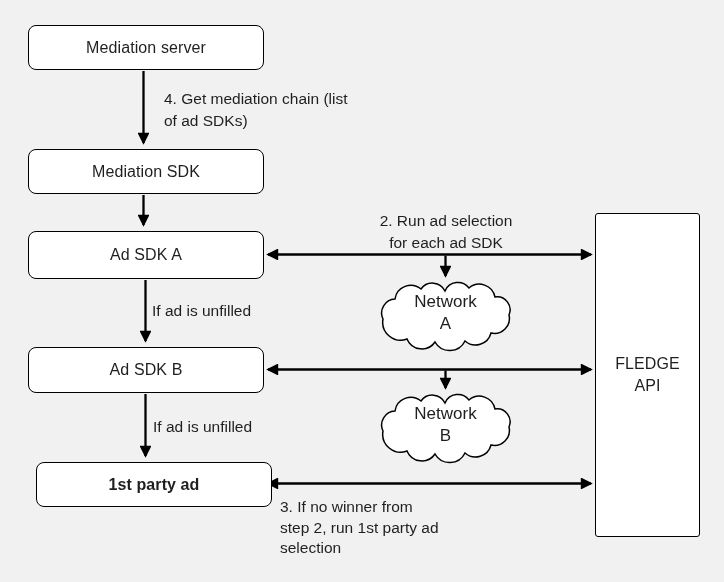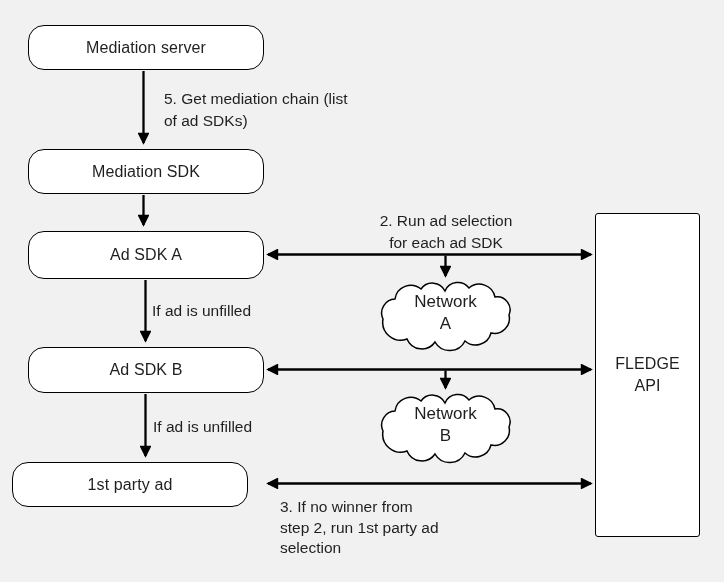--- a/index.html
+++ b/index.html
@@ -17,35 +17,35 @@
   }
   .layer {
     position: absolute;
     left: 0; top: 0;
   }
   .node {
     position: absolute;
     box-sizing: border-box;
     background: #ffffff;
     border: 1.5px solid #000000;
-    border-radius: 16px;
+    border-radius: 8px;
     display: flex;
     align-items: center;
     justify-content: center;
     font-size: 16px;
     letter-spacing: 0.1px;
     text-align: center;
     white-space: pre-line;
     line-height: 22px;
   }
   .node-mediation-server { left: 28px; top: 25px;  width: 236px; height: 45px; }
   .node-mediation-sdk    { left: 28px; top: 149px; width: 236px; height: 45px; }
   .node-ad-sdk-a         { left: 28px; top: 231px; width: 236px; height: 48px; }
   .node-ad-sdk-b         { left: 28px; top: 347px; width: 236px; height: 46px; }
-  .node-first-party-ad   { left: 12px; top: 462px; width: 236px; height: 45px; }
+  .node-first-party-ad   { left: 36px; top: 462px; width: 236px; height: 45px; font-weight: bold; }
   .node-fledge-api       { left: 595px; top: 213px; width: 105px; height: 324px; border-radius: 3px; }
 
   .annotation {
     position: absolute;
     font-size: 15.5px;
     line-height: 22px;
     white-space: pre-line;
     color: #1f1f1f;
   }
   .label-step1 { left: 164px; top: 88px; }
@@ -107,21 +107,21 @@
   <div class="node node-ad-sdk-b">Ad SDK B</div>
   <div class="node node-first-party-ad">1st party ad</div>
   <div class="node node-fledge-api">FLEDGE
 API</div>
 
   <div class="cloud-label cloud-label-a">Network
 A</div>
   <div class="cloud-label cloud-label-b">Network
 B</div>
 
-  <div class="annotation label-step1">5. Get mediation chain (list
+  <div class="annotation label-step1">4. Get mediation chain (list
 of ad SDKs)</div>
   <div class="annotation label-step2">2. Run ad selection
 for each ad SDK</div>
   <div class="annotation label-unfilled-a">If ad is unfilled</div>
   <div class="annotation label-unfilled-b">If ad is unfilled</div>
   <div class="annotation label-step3">3. If no winner from
 step 2, run 1st party ad
 selection</div>
 
 </div>

